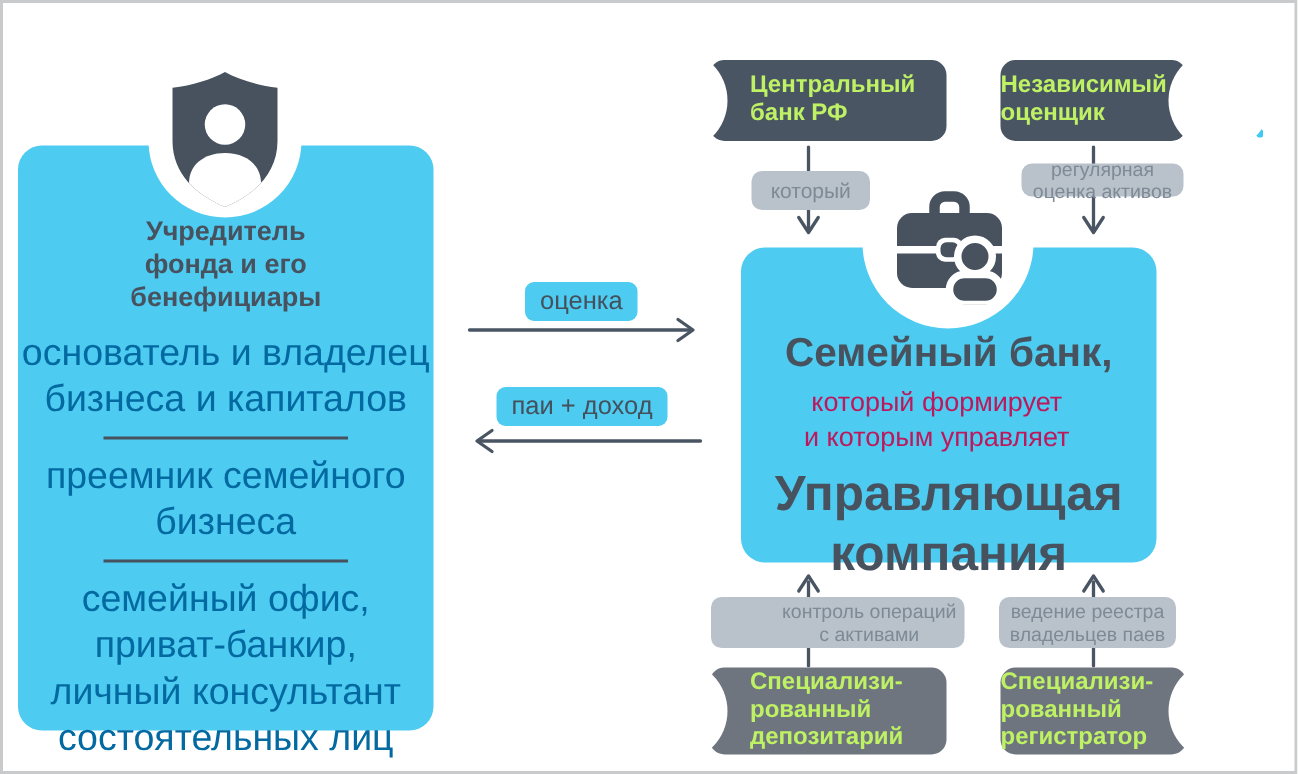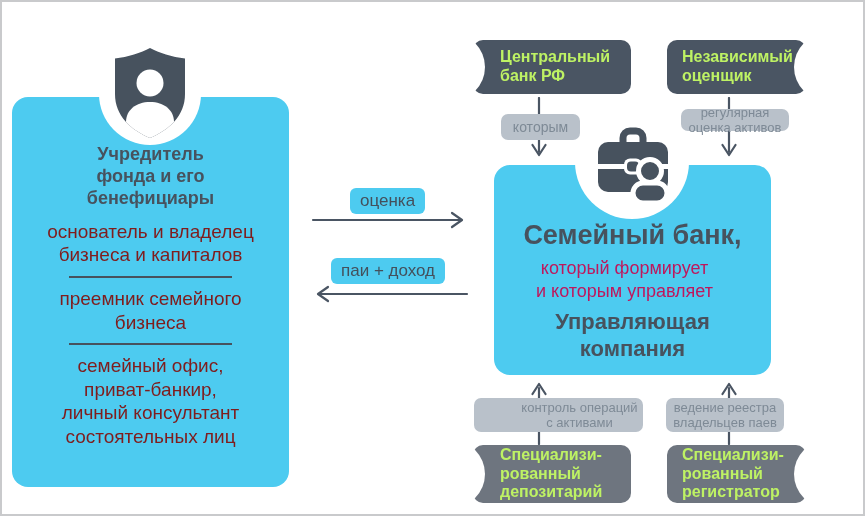--- a/index.html
+++ b/index.html
@@ -11,43 +11,43 @@
   .abs{position:absolute;}
   .pre{white-space:pre-line;}
 
   
   .card{ background:#4DCBF0; border-radius:16px; z-index:1; }
   .notch{ background:#fff; border-radius:50%; z-index:2; }
   .card-icon{ z-index:3; }
 
   .founder-content{ left:10px; top:142px; width:277px; text-align:center; z-index:4; }
   .founder-title{ font-size:18px; font-weight:700; color:#47525E; line-height:1.22; margin:0 0 10px 0;}
-  .founder-item{ font-size:19px; color:#7f1d1d; line-height:1.24; margin:0;}
+  .founder-item{ font-size:25px; color:#0369a1; line-height:1.24; margin:0;}
   .divider{ width:163px; height:2px; background:#47525E; margin:9px auto 9px auto; border:none;}
 
   .fund-content{ left:492px; top:219px; width:277px; text-align:center; z-index:4; }
   .fund-title{ font-size:27px; font-weight:700; color:#47525E; line-height:1.1; margin:0 0 6px 0;}
   .fund-sub{ font-size:18px; color:#be185d; line-height:1.3; margin:0 16px 6px 0;}
-  .fund-manager{ font-size:22px; font-weight:700; color:#47525E; line-height:1.2; margin:0;}
+  .fund-manager{ font-size:33px; font-weight:700; color:#47525E; line-height:1.2; margin:0;}
 
   
   .ribbon{
     color:#bef264; font-size:16px; font-weight:600; line-height:1.18;
     border-radius:10px; display:flex; align-items:center; z-index:2;
   }
   .ribbon .txt{ position:relative; z-index:1; }
   .ribbon.dark{ background:#4A5563; }
   .ribbon.gray{ background:#6E757F; }
   .ribbon::after{
     content:""; position:absolute; top:50%; margin-top:-34px;
     width:68px; height:68px; border-radius:50%; background:#fff;
   }
   .ribbon.notch-left{ padding-left:27px; }
   .ribbon.notch-left::after{ left:-56px; }
-  .ribbon.notch-right{ padding-left:15px; }
+  .ribbon.notch-right{ padding-left:0; }
   .ribbon.notch-right::after{ right:-56px; }
 
   
   .rel{
     background:#B9C1CA; color:#7E8A96; border-radius:7px;
     display:flex; align-items:center; justify-content:center; text-align:center;
     font-size:13px; line-height:1.16; z-index:2;
   }
   .rel.big{ font-size:14px; }
 
@@ -129,21 +129,21 @@
     <span class="txt pre">Центральный
 банк РФ</span>
   </div>
   <div class="abs" style="left:529px; top:95px; z-index:1;">
     <svg width="16" height="63" viewBox="0 0 16 63">
       <path class="stroke" d="M8,1 V55"></path>
       <path class="stroke" d="M1.5,48 L8,58 L14.5,48"></path>
     </svg>
   </div>
   <div class="abs rel big" style="left:499px; top:112px; width:79px; height:26px;">
-    <span class="pre">которым</span>
+    <span class="pre">который</span>
   </div>
 
   <div class="abs ribbon dark notch-right" style="left:665px; top:38px; width:124px; height:54px;">
     <span class="txt pre">Независимый
 оценщик</span>
   </div>
   <div class="abs" style="left:794px; top:46px;">
     <svg width="46" height="46" viewBox="0 0 46 46">
       <circle cx="19" cy="13" r="9.5" fill="#40C9F1"></circle>
       <path d="M3,40 a16,14 0 0 1 32,0 z" fill="#40C9F1"></path>

